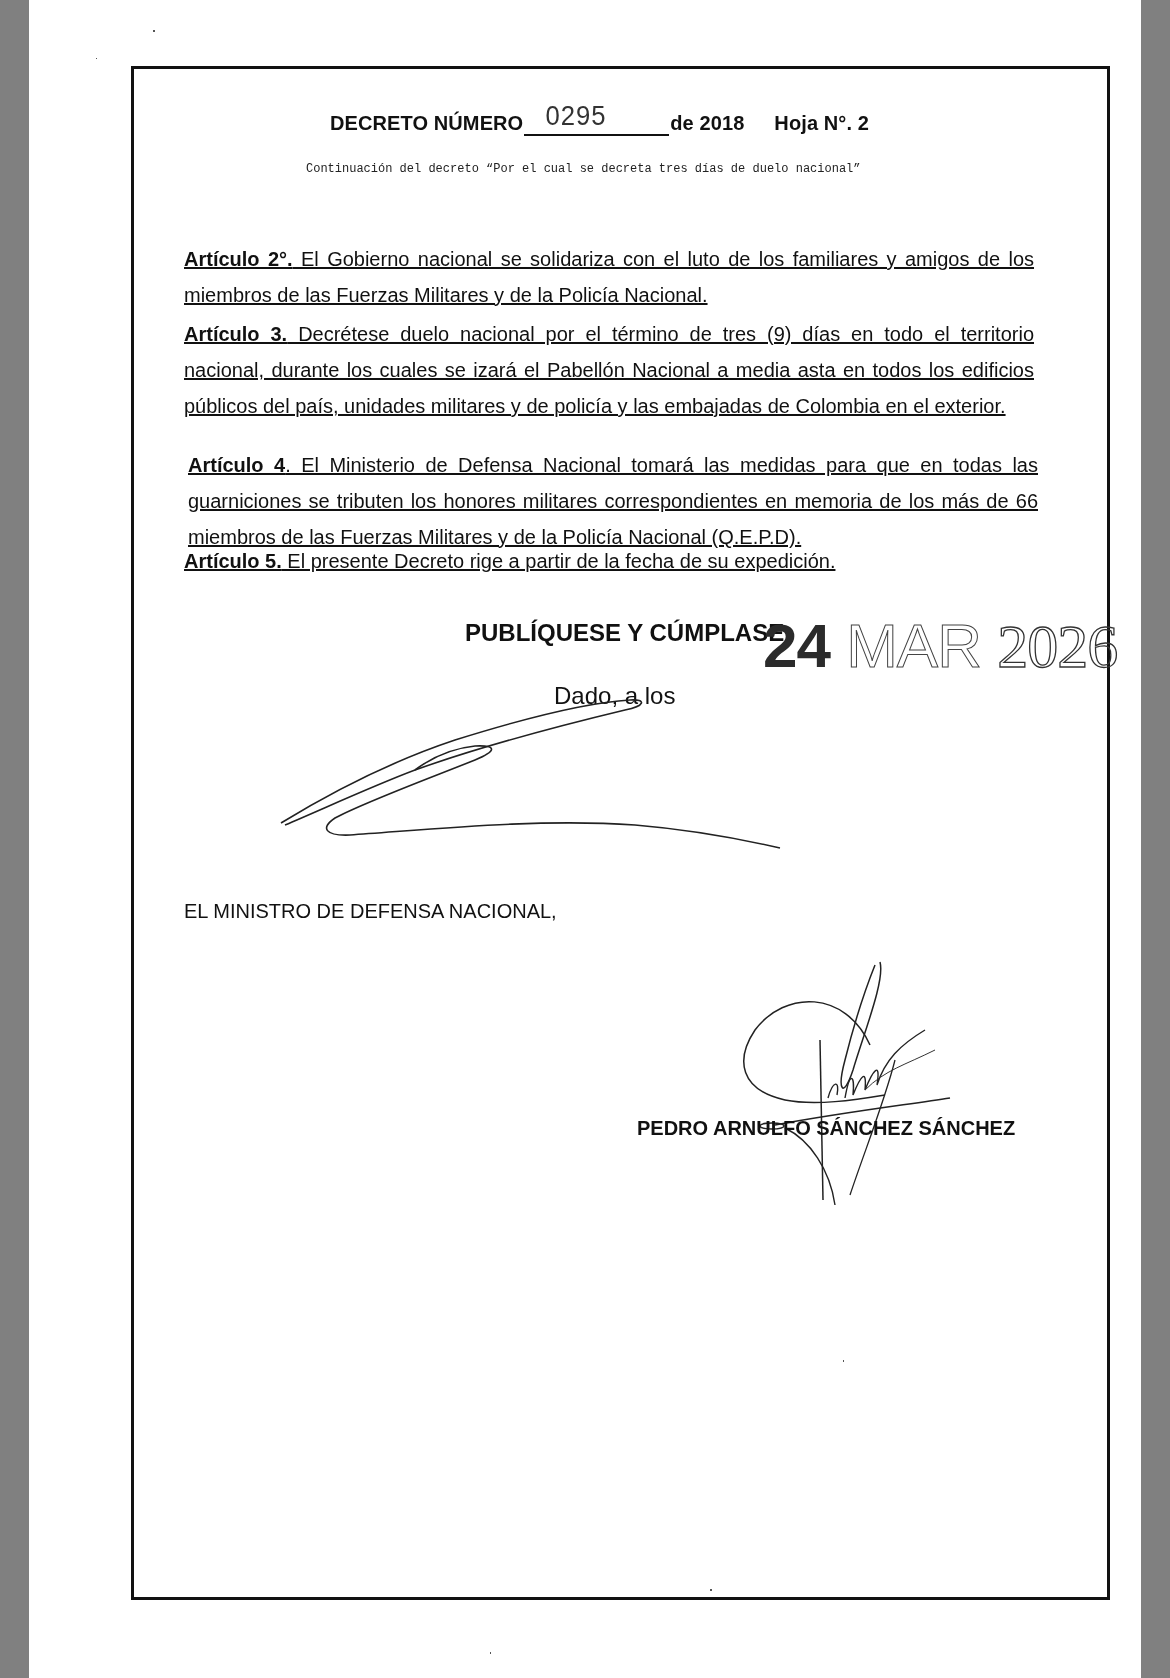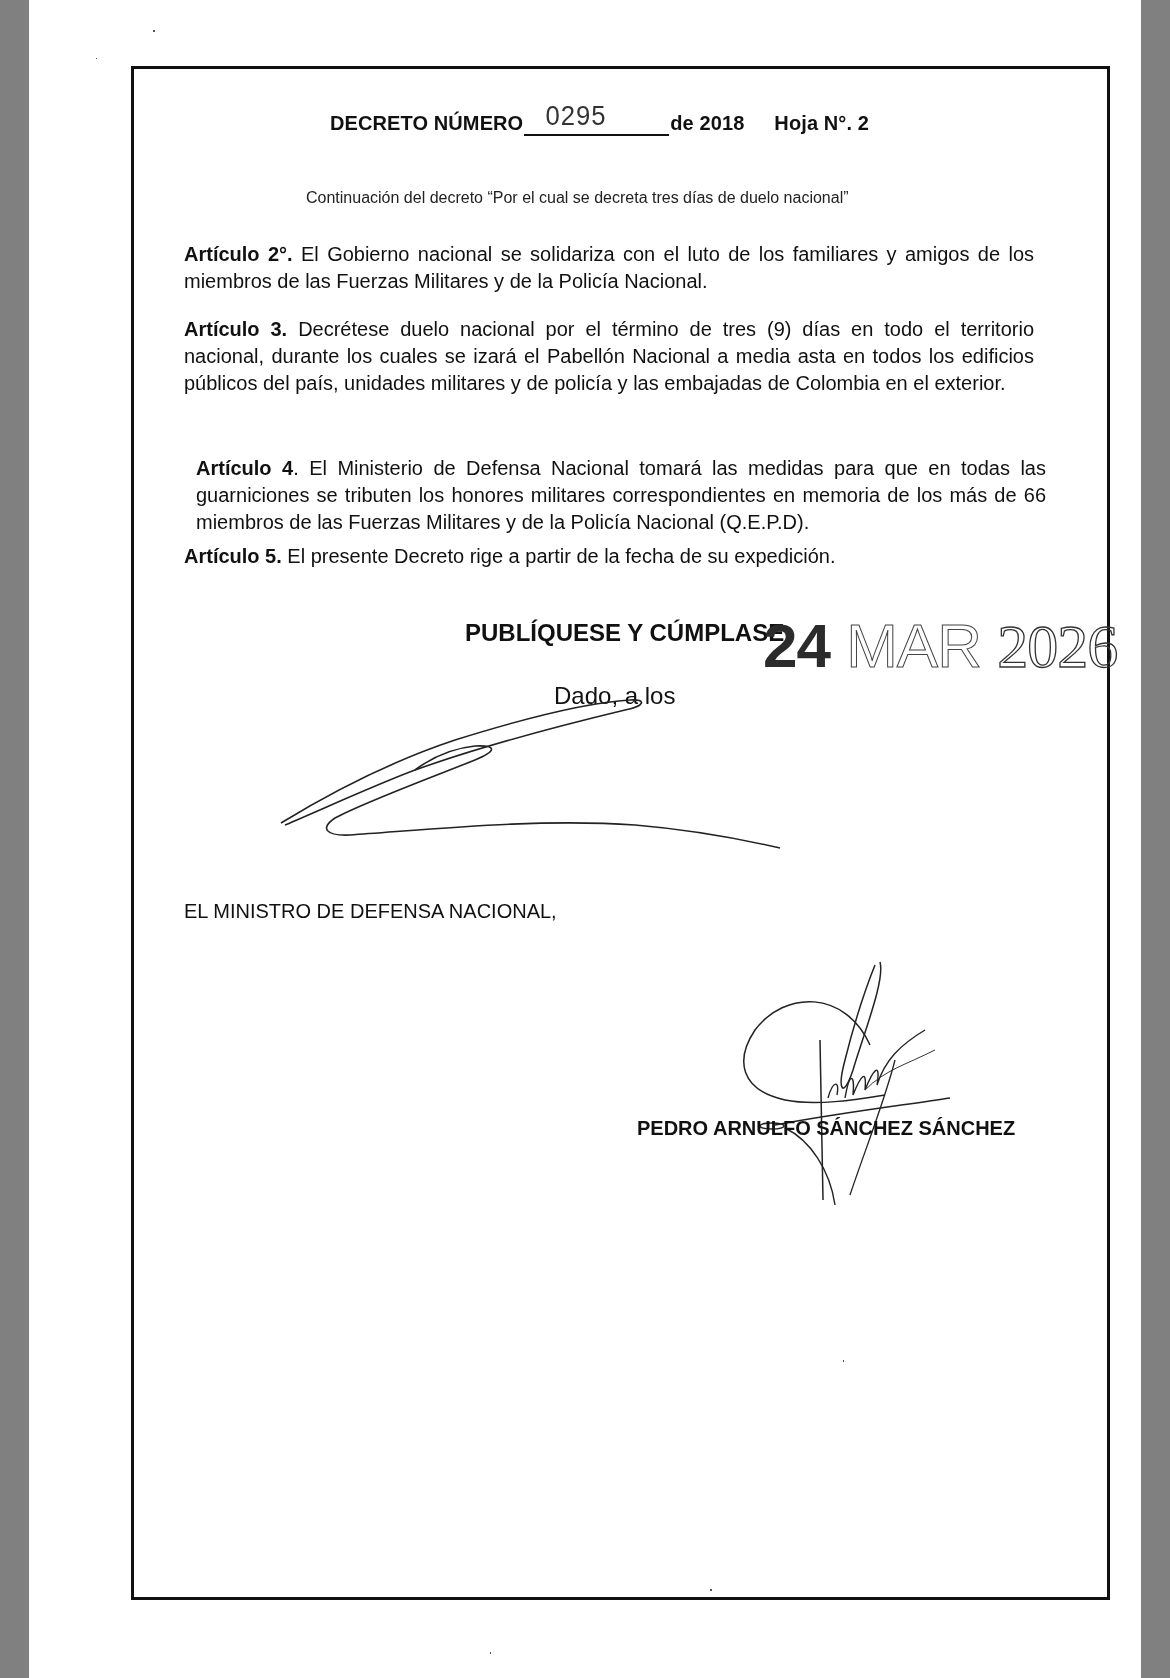--- a/index.html
+++ b/index.html
@@ -24,24 +24,24 @@
     .heading .num-slot {
       display: inline-block; width: 145px; border-bottom: 2px solid #111; height: 22px;
       position: relative; margin: 0 1px 3px 1px;
     }
     .heading .num {
       position: absolute; left: 20px; bottom: 2px; font-weight: normal;
       font-family: "Liberation Sans", sans-serif; font-size: 27px; letter-spacing: 1px;
       color: #333; transform: scaleX(0.95);
     }
     .heading .gap { display: inline-block; width: 30px; }
-    .subtitle { left: 306px; top: 189px; font-size: 16px; color: #222; }
+    .subtitle { left: 306px; top: 162px; font-size: 12px; color: #222; font-family: Liberation Mono, monospace; }
     .article {
-      position: absolute; left: 184px; width: 850px; font-size: 20px; line-height: 27px;
-      text-align: justify; color: #111;
+      position: absolute; left: 184px; width: 850px; font-size: 20px; line-height: 36px;
+      text-align: justify; color: #111; text-decoration: underline;
     }
     .article b { font-weight: bold; }
     .art2 { top: 241px; }
     .art3 { top: 316px; }
     .art4 { top: 443px; }
     .art5 { top: 543px; }
     .publiquese { left: 465px; top: 619px; font-size: 24px; font-weight: bold; }
     .dado { left: 554px; top: 682px; font-size: 24px; }
     .stamp {
       left: 763px; top: 615px; font-size: 62px; line-height: 62px; color: #555;
@@ -76,21 +76,21 @@
   </div>
 
   <div class="abs subtitle">Continuación del decreto “Por el cual se decreta tres días de duelo nacional”</div>
 
   <p class="article art2" style="margin:0">
     <b>Artículo 2°.</b><span> El Gobierno nacional se solidariza con el luto de los familiares y amigos de los miembros de las Fuerzas Militares y de la Policía Nacional.</span>
   </p>
   <p class="article art3" style="margin:0">
     <b>Artículo 3.</b><span> Decrétese duelo nacional por el término de tres (9) días en todo el territorio nacional, durante los cuales se izará el Pabellón Nacional a media asta en todos los edificios públicos del país, unidades militares y de policía y las embajadas de Colombia en el exterior.</span>
   </p>
-  <p class="article art4" style="margin:12px">
+  <p class="article art4" style="margin:4px">
     <b>Artículo 4</b><span>. El Ministerio de Defensa Nacional tomará las medidas para que en todas las guarniciones se tributen los honores militares correspondientes en memoria de los más de 66 miembros de las Fuerzas Militares y de la Policía Nacional (Q.E.P.D).</span>
   </p>
   <p class="article art5" style="margin:0">
     <b>Artículo 5.</b><span> El presente Decreto rige a partir de la fecha de su expedición.</span>
   </p>
 
   <div class="abs publiquese">PUBLÍQUESE Y CÚMPLASE</div>
   <div class="abs dado">Dado, a los</div>
 
   <div class="abs stamp">

